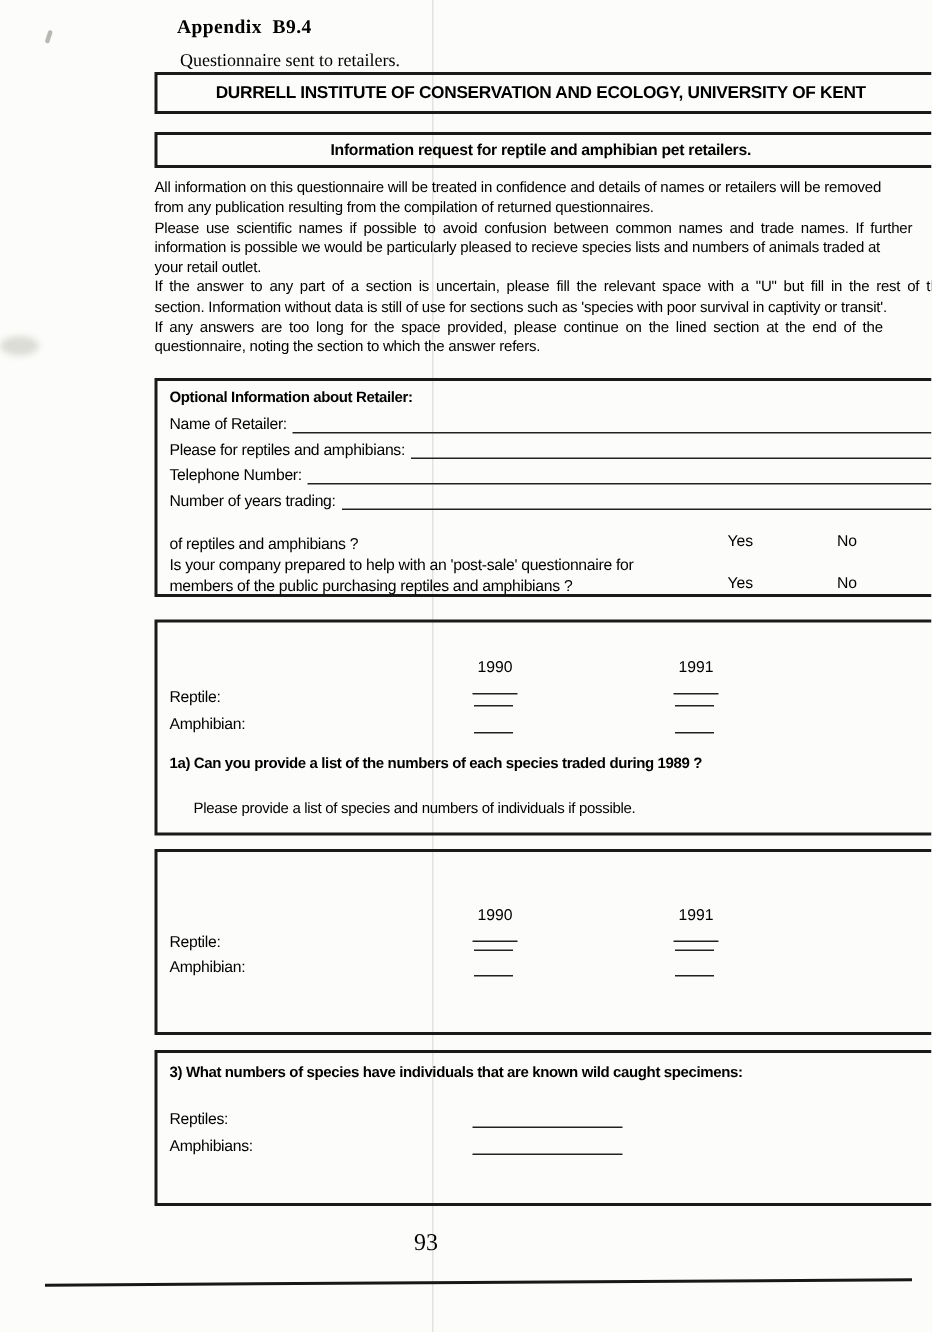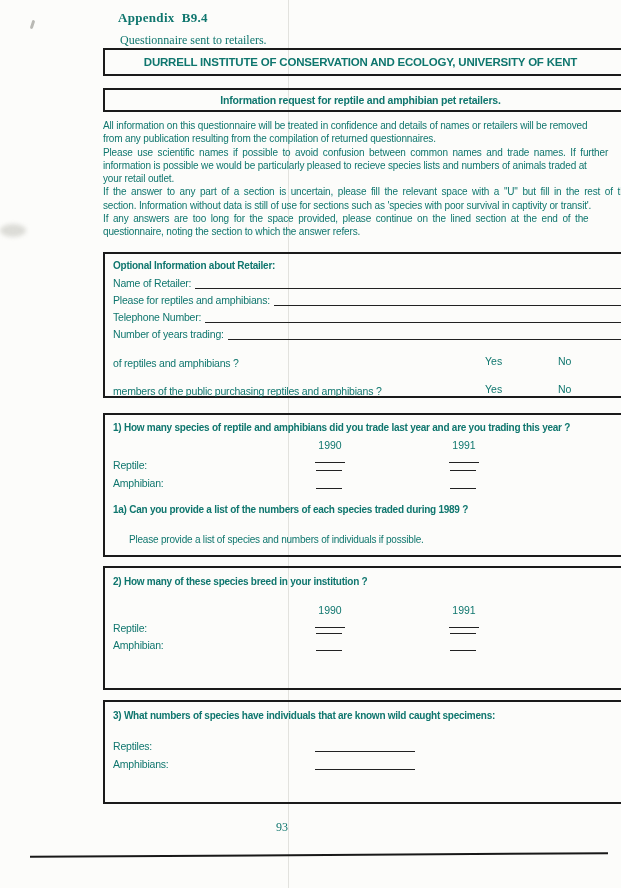--- a/index.html
+++ b/index.html
@@ -4,21 +4,21 @@
 <style>
   * { margin:0; padding:0; box-sizing:border-box; }
   html,body { overflow:hidden; }
   body {
     width:621px; height:888px;
     background:#f4f4f2;
     font-family:"Liberation Sans", sans-serif;
   }
   .page {
     position:relative; width:621px; height:888px;
-    background:#fcfcfa; color:#0f766e; overflow:hidden;
+    background:#fcfcfa; color:#000000; overflow:hidden;
   }
   .abs { position:absolute; }
   .serif { font-family:"Liberation Serif", serif; }
 
   .appendix { left:118px; top:10px; font-weight:bold; font-size:13px; white-space:pre; letter-spacing:.3px; }
   .subtitle { left:120px; top:33px; font-size:12px; }
 
   .banner {
     left:103px; width:560px; border:2px solid #1a1a1a;
     text-align:center; font-weight:bold; white-space:nowrap;
@@ -44,21 +44,21 @@
   .note { position:absolute; left:24px; font-size:10px; letter-spacing:-0.2px; white-space:nowrap; }
 
   .frow { position:absolute; left:8px; right:0; display:flex; align-items:flex-end; font-size:10.5px; letter-spacing:-0.2px; white-space:nowrap; }
   .frow .fill { flex:1; border-bottom:1.3px solid #222; height:13px; margin-left:4px; }
 
   .yn { position:absolute; font-size:10.5px; }
   .yr { position:absolute; width:30px; text-align:center; font-size:10.5px; border-bottom:1.5px solid #222; padding-bottom:11px; }
   .dash { position:absolute; width:26px; height:12px; border-bottom:1.6px solid #222; }
   .longline { position:absolute; width:100px; height:12px; border-bottom:1.6px solid #222; }
 
-  .pagenum { left:276px; top:820px; font-size:12px; }
+  .pagenum { left:276px; top:820px; font-size:16px; }
   .footrule { left:30px; top:854px; width:578px; height:2px; background:#181818; transform:rotate(-0.35deg); }
   .foldline { left:288px; top:0; width:1px; height:888px; background:#e2e2de; }
   .smudge1 { left:31px; top:20px; width:3px; height:9px; background:#b9b9b4; transform:rotate(18deg); border-radius:2px; }
   .smudge2 { left:0px; top:224px; width:26px; height:13px; background:#dcdcd7; border-radius:50%; filter:blur(2px); }
 </style>
 </head>
 <body>
 
 <div class="page">
 
@@ -105,44 +105,43 @@
     </div>
     <div class="frow" style="top:73px;">
       <span>Number of years trading:</span>
       <span class="fill"></span>
     </div>
 
     <div class="lbl" style="top:103px;">of reptiles and amphibians ?</div>
     <span class="yn" style="left:380px; top:101px;">Yes</span>
     <span class="yn" style="left:453px; top:101px;">No</span>
 
+    <div class="lbl" style="top:117px;">Is your company prepared to help with an 'post-sale' questionnaire for</div>
     <div class="lbl" style="top:131px;">members of the public purchasing reptiles and amphibians ?</div>
     <span class="yn" style="left:380px; top:129px;">Yes</span>
     <span class="yn" style="left:453px; top:129px;">No</span>
   </div>
 
   <div class="qbox q1box">
-    <div class="bt" style="top:7px;">1) How many species of reptile and amphibians did you trade last year and are you trading this year ?</div>
     <span class="yr" style="left:210px; top:24px;">1990</span>
     <span class="yr" style="left:344px; top:24px;">1991</span>
 
     <div class="lbl" style="top:44px;">Reptile:</div>
     <span class="dash" style="left:211px; top:44px;"></span>
     <span class="dash" style="left:345px; top:44px;"></span>
 
     <div class="lbl" style="top:62px;">Amphibian:</div>
     <span class="dash" style="left:211px; top:62px;"></span>
     <span class="dash" style="left:345px; top:62px;"></span>
 
     <div class="bt" style="top:89px;">1a) Can you provide a list of the numbers of each species traded during 1989 ?</div>
     <div class="note" style="top:119px;">Please provide a list of species and numbers of individuals if possible.</div>
   </div>
 
   <div class="qbox q2box">
-    <div class="bt" style="top:8px;">2) How many of these species breed in your institution ?</div>
     <span class="yr" style="left:210px; top:36px;">1990</span>
     <span class="yr" style="left:344px; top:36px;">1991</span>
 
     <div class="lbl" style="top:54px;">Reptile:</div>
     <span class="dash" style="left:211px; top:54px;"></span>
     <span class="dash" style="left:345px; top:54px;"></span>
 
     <div class="lbl" style="top:71px;">Amphibian:</div>
     <span class="dash" style="left:211px; top:71px;"></span>
     <span class="dash" style="left:345px; top:71px;"></span>

